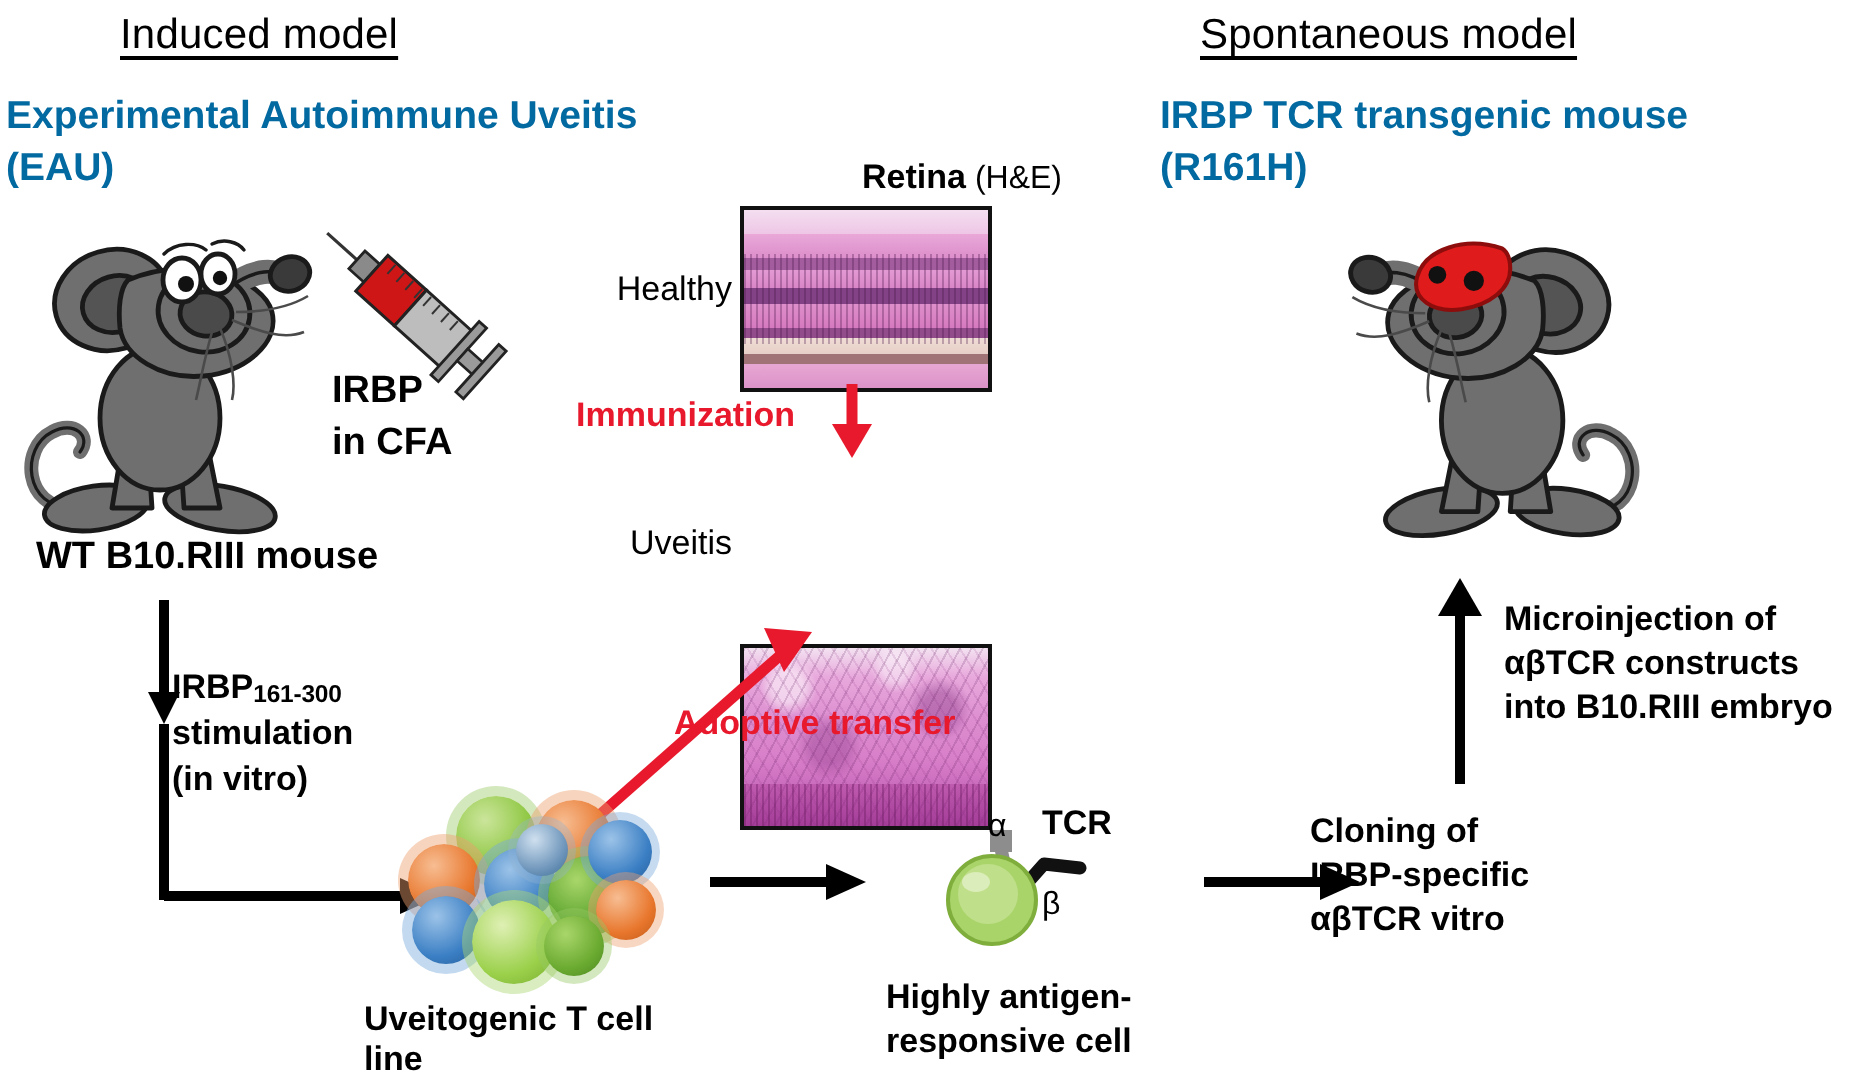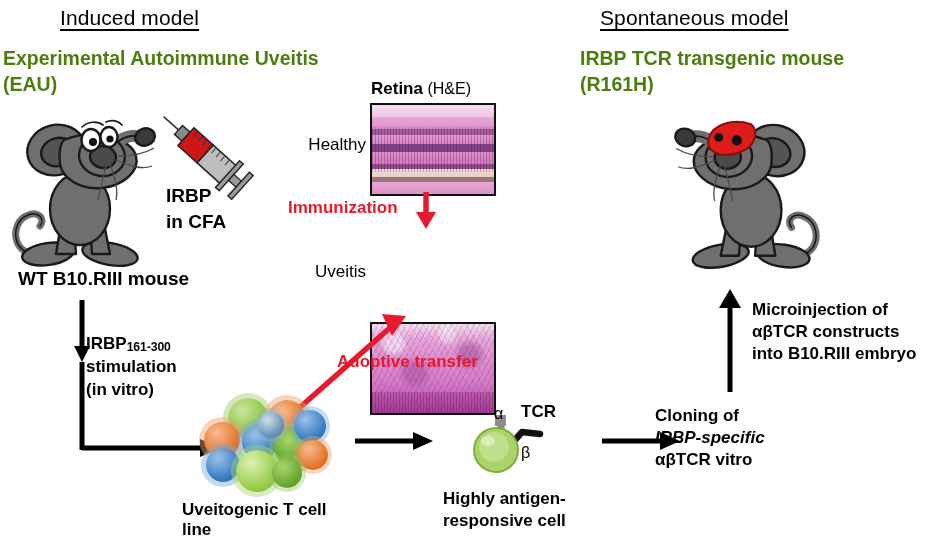--- a/index.html
+++ b/index.html
@@ -25,21 +25,21 @@
     font-weight: 400;
     color: #000;
     text-decoration: underline;
     text-underline-offset: 4px;
     letter-spacing: 0.1px;
     white-space: nowrap;
   }
   .model-subtitle {
     font-size: 19.5px;
     font-weight: bold;
-    color: #4d7c0f;
+    color: #0369a1;
     line-height: 1.26;
     white-space: nowrap;
   }
 
   
   .blk {
     font-size: 17px;
     font-weight: bold;
     color: #000;
     line-height: 1.2;
@@ -177,21 +177,21 @@
       <polygon points="130,139 130,157 150,148" fill="#000"></polygon>
     </svg>
   </div>
 
   <div class="abs blk ctr" style="left:86px; top:334px; width:130px;">
     <span>IRBP</span><span class="sub">161-300</span>
   </div>
   <div class="abs blk ctr" style="left:86px; top:357px; width:130px;">stimulation</div>
   <div class="abs blk ctr" style="left:86px; top:380px; width:130px;">(in vitro)</div>
 
-  <div class="abs" style="left:371px; top:79px; width:160px; height:22px;">
+  <div class="abs" style="left:371px; top:79px; width:160px; height:22px;text-align:right;">
     <span class="blk" style="font-size:17px;">Retina</span>
     <span class="plain" style="font-size:16px;">(H&amp;E)</span>
   </div>
 
   <div class="abs retina" style="left:370px; top:103px; width:122px; height:89px;">
     <div class="layer" style="top:0;    height:13%; background:linear-gradient(180deg,#f4dff0,#eec6e6);"></div>
     <div class="layer" style="top:13%;  height:14%; background:linear-gradient(180deg,#e9a8d8,#dd8ecb);"></div>
     <div class="layer" style="top:27%;  height:7%;  background:#8d3f8c; opacity:.78;"></div>
     <div class="layer" style="top:34%;  height:10%; background:linear-gradient(180deg,#e39ad3,#d985c7);"></div>
     <div class="layer" style="top:44%;  height:9%;  background:#6e2a74; opacity:.85;"></div>
@@ -281,21 +281,21 @@
   <div class="abs blk ctr" style="left:443px; top:511px; width:150px;">responsive cell</div>
 
   <div class="abs" style="left:602px; top:428px; width:80px; height:26px;">
     <svg width="80" height="26" viewBox="0 0 80 26">
       <line x1="0" y1="13" x2="62" y2="13" stroke="#000" stroke-width="5"></line>
       <polygon points="58,4 58,22 78,13" fill="#000"></polygon>
     </svg>
   </div>
 
   <div class="abs blk ctr" style="left:655px; top:406px; width:168px;">Cloning of</div>
-  <div class="abs blk ctr" style="left:655px; top:428px; width:168px;font-style:italic;">IRBP-specific</div>
+  <div class="abs blk ctr" style="left:655px; top:428px; width:168px;">IRBP-specific</div>
   <div class="abs blk ctr" style="left:655px; top:450px; width:168px;">αβTCR vitro</div>
 
   <div class="abs" style="left:713px; top:288px; width:34px; height:104px;">
     <svg width="34" height="104" viewBox="0 0 34 104">
       <line x1="17" y1="16" x2="17" y2="104" stroke="#000" stroke-width="5"></line>
       <polygon points="6,20 28,20 17,1" fill="#000"></polygon>
     </svg>
   </div>
   <div class="abs blk" style="left:752px; top:300px;">Microinjection of</div>
   <div class="abs blk" style="left:752px; top:322px;">αβTCR constructs</div>

